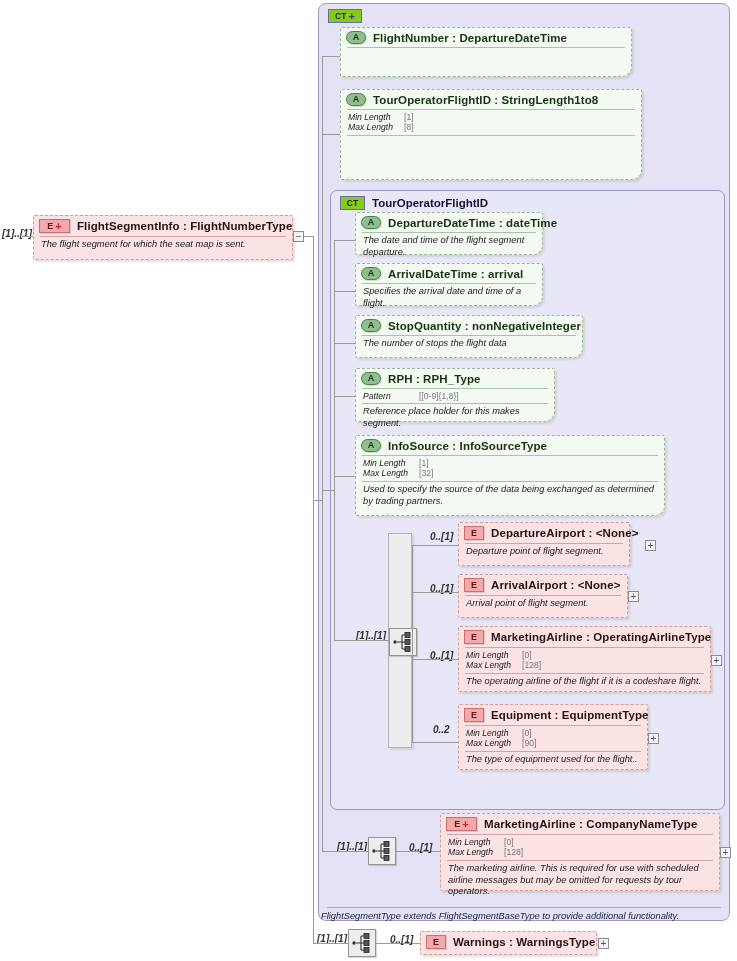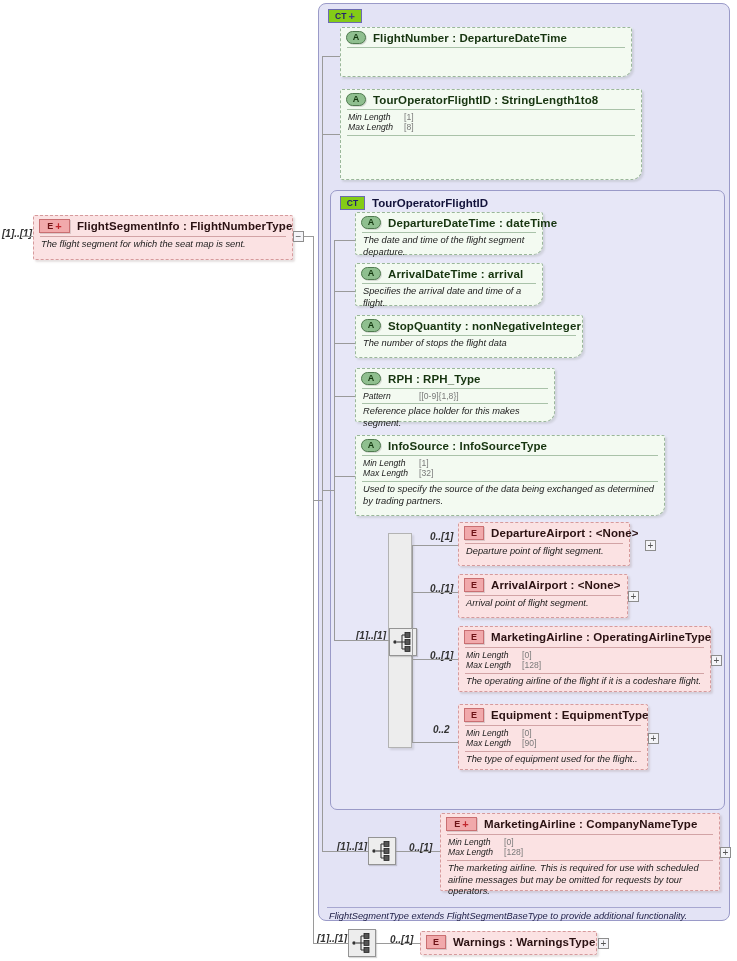--- a/index.html
+++ b/index.html
@@ -129,21 +129,21 @@
     color: #13133a;
     white-space: nowrap;
   }
   .ct-foot-sep {
     position: absolute;
     left: 8px; right: 8px;
     border-top: 1px solid #a7a7d0;
   }
   .ct-foot {
     position: absolute;
-    left: 10px;
+    left: 2px;
     font-size: 9.3px;
     font-style: italic;
     color: #23234a;
     white-space: nowrap;
   }
 
   
   .card {
     position: absolute;
     font-size: 10px;

